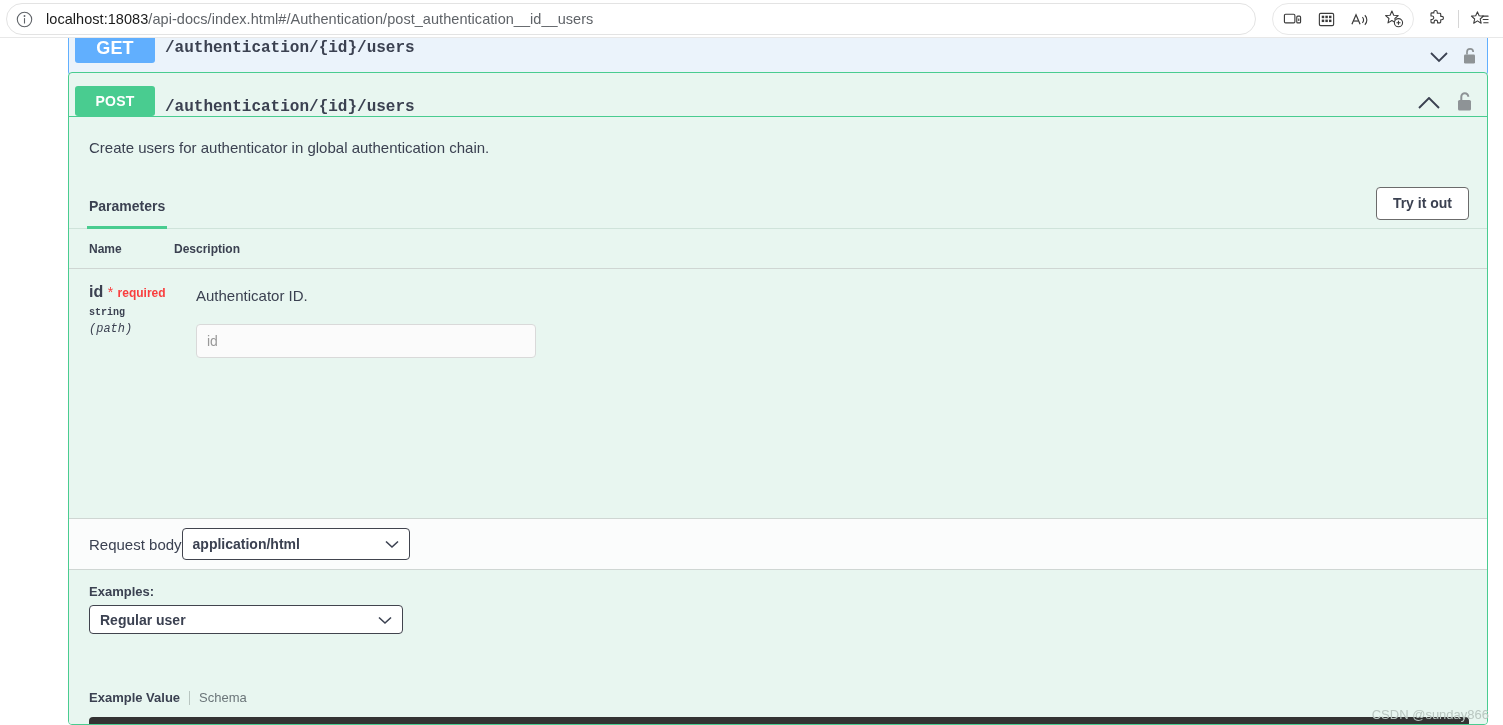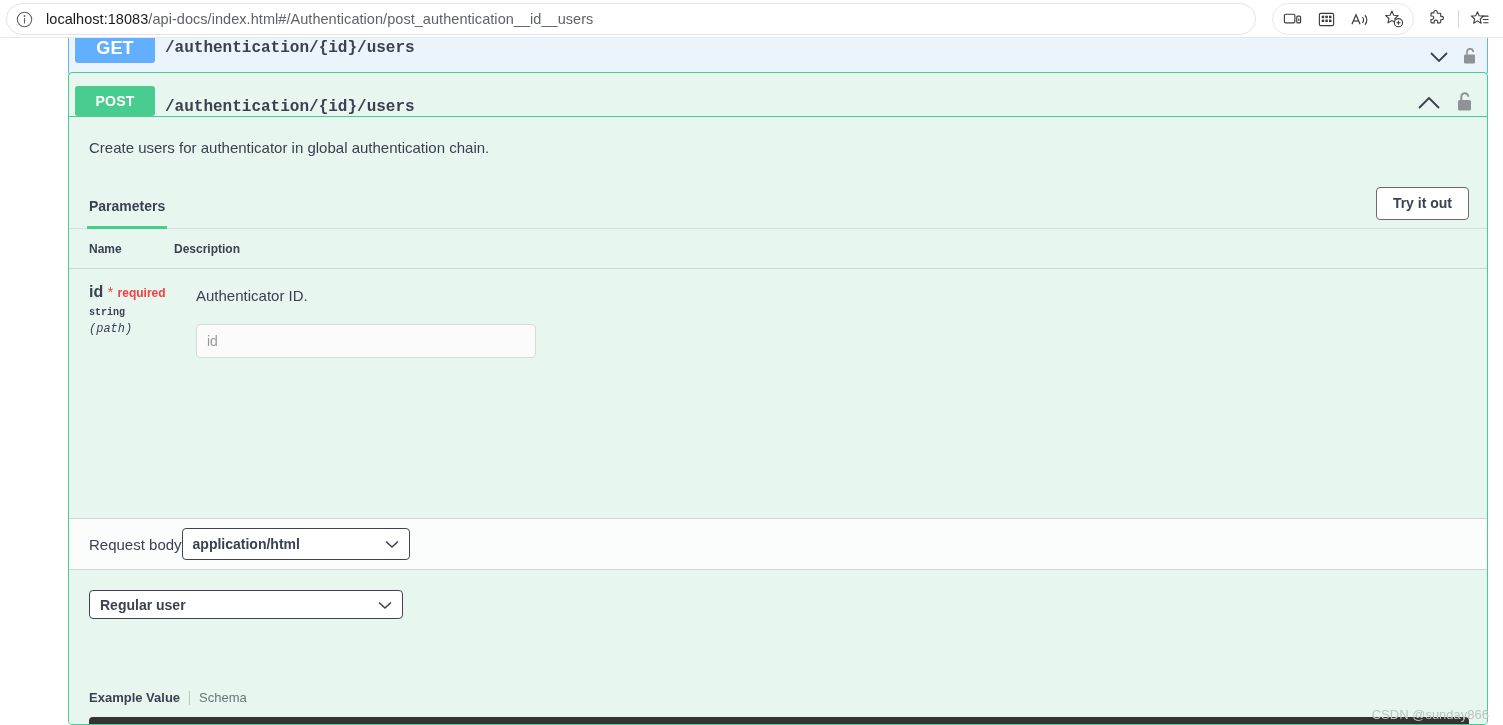--- a/index.html
+++ b/index.html
@@ -448,20 +448,21 @@
           <span>application/html</span>
           <span class="chev">
             <svg width="14" height="9" viewBox="0 0 14 9">
                 <path d="M1 1.5 L7 7 L13 1.5" fill="none" stroke="#3b4151" stroke-width="1.6"></path>
               </svg>
           </span>
         </div>
       </div>
 
       <div class="examples-block">
+        <div class="examples-label">Examples:</div>
         <div class="examples-select">
           <span>Regular user</span>
           <span class="chev">
             <svg width="14" height="9" viewBox="0 0 14 9">
                 <path d="M1 1.5 L7 7 L13 1.5" fill="none" stroke="#3b4151" stroke-width="1.6"></path>
               </svg>
           </span>
         </div>
       </div>
 

